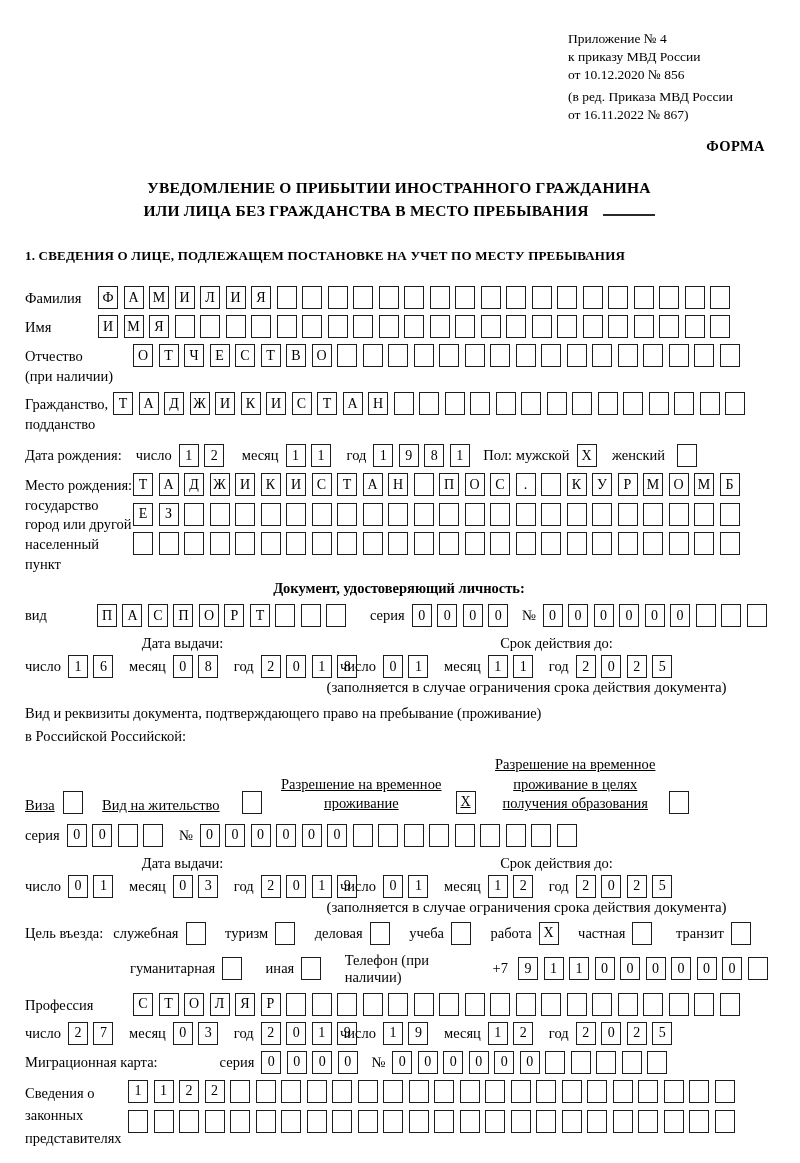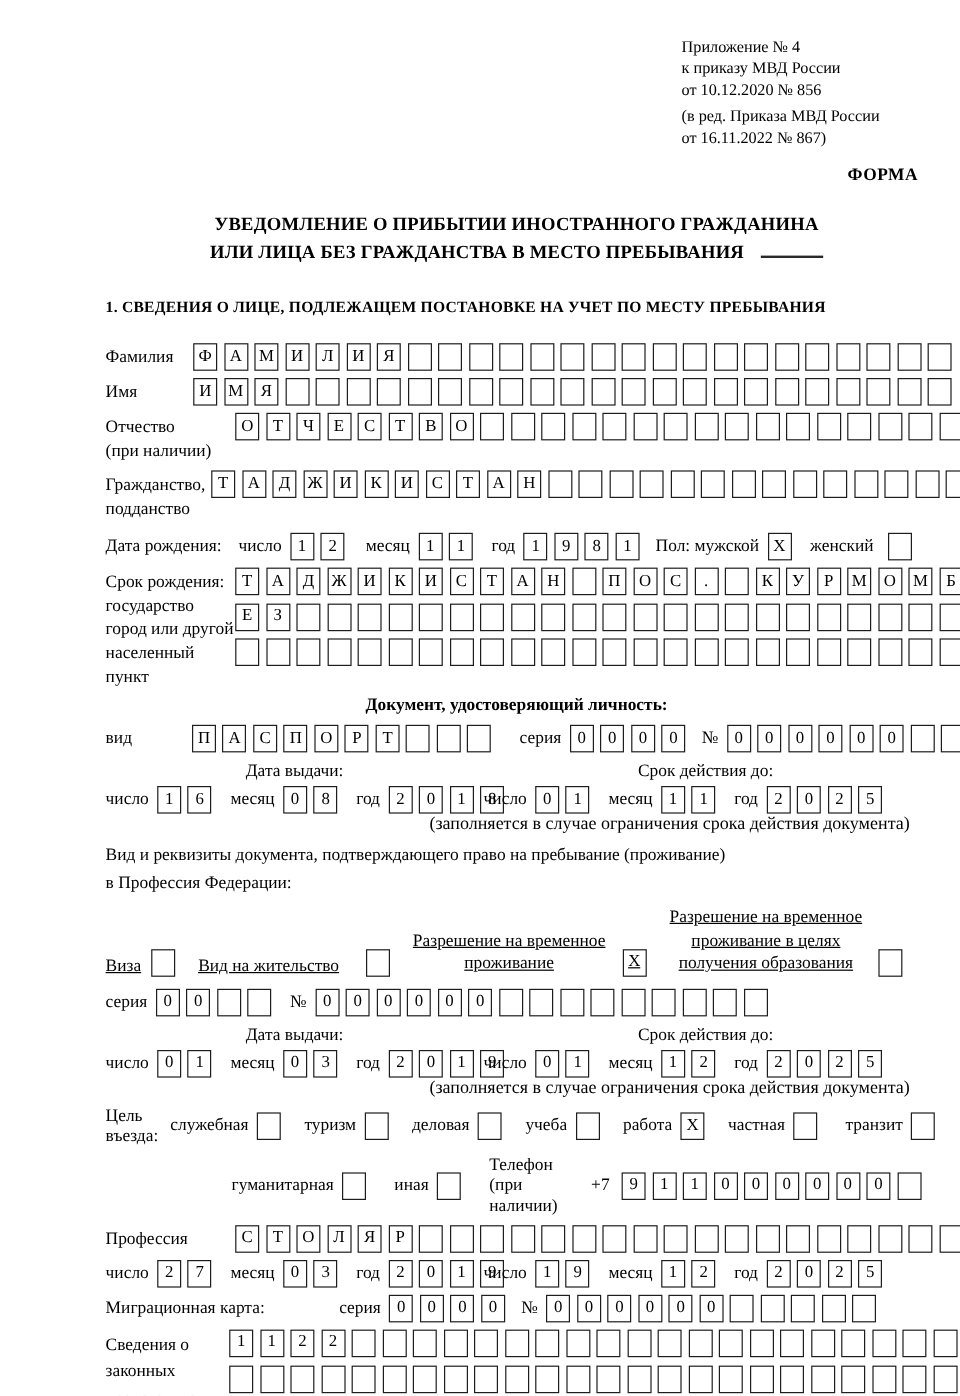--- a/index.html
+++ b/index.html
@@ -1,18 +1,18 @@
 <!DOCTYPE html>
 <html><head>
 <meta charset="utf-8">
 <style>
   * { margin:0; padding:0; box-sizing:border-box; }
   html,body { background:#fff; }
   body { width:800px; font-family:"Liberation Serif", serif; color:#000; }
-  .page { width:800px; height:1163px; padding:30px 27px 10px 88px; overflow:hidden; background:#fff; }
+  .page { width:800px; height:1163px; padding:30px 27px 10px 25px; overflow:hidden; background:#fff;border-radius:20px; }
 
   .appendix { margin-left:auto; width:205px; font-size:13.5px; line-height:1.32; }
   .appendix .gap { height:5px; }
   .form-word { text-align:right; font-weight:bold; font-size:14.5px; margin:14px 8px 0 0; letter-spacing:.4px; }
 
   .title { text-align:center; font-weight:bold; font-size:15.5px; line-height:1.45; margin-top:22px; letter-spacing:.2px; }
   .underline-blank { display:inline-block; width:52px; border-bottom:2.5px solid #2a2a2a; height:13px; margin-left:14px; }
 
   .heading { font-weight:bold; font-size:13px; margin-top:26px; letter-spacing:.2px; }
 
@@ -239,21 +239,21 @@
           <span class="cell">X</span>
         </span>
       <span class="dlabel" style="margin-right:12px;">женский</span>
       <span class="cells">
           <span class="cell"></span>
         </span>
     </div>
 
     <div class="frow" style="margin-top:6px;">
       <div class="flabel w108">
-        <div>Срок рождения:</div>
+        <div>Место рождения:</div>
         <div>государство</div>
         <div>город или другой</div>
         <div>населенный пункт</div>
       </div>
       <div class="cellstack">
         <div class="cells">
             <span class="cell">Т</span>
             <span class="cell">А</span>
             <span class="cell">Д</span>
             <span class="cell">Ж</span>
@@ -414,21 +414,21 @@
           </span>
       </div>
     </div>
     <div class="note-row">
       <div class="sp"></div>
       <div class="note">(заполняется в случае ограничения срока действия документа)</div>
     </div>
 
     <div class="plain">
       <div>Вид и реквизиты документа, подтверждающего право на пребывание (проживание)</div>
-      <div>в Профессия Федерации:</div>
+      <div>в Российской Российской:</div>
     </div>
 
     <div class="permit-row">
       <span>Виза</span>
       <span class="pgap8"></span>
       <span class="cells">
           <span class="cell"></span>
         </span>
       <span class="pgap14"></span>
       <span>Вид на жительство</span>

